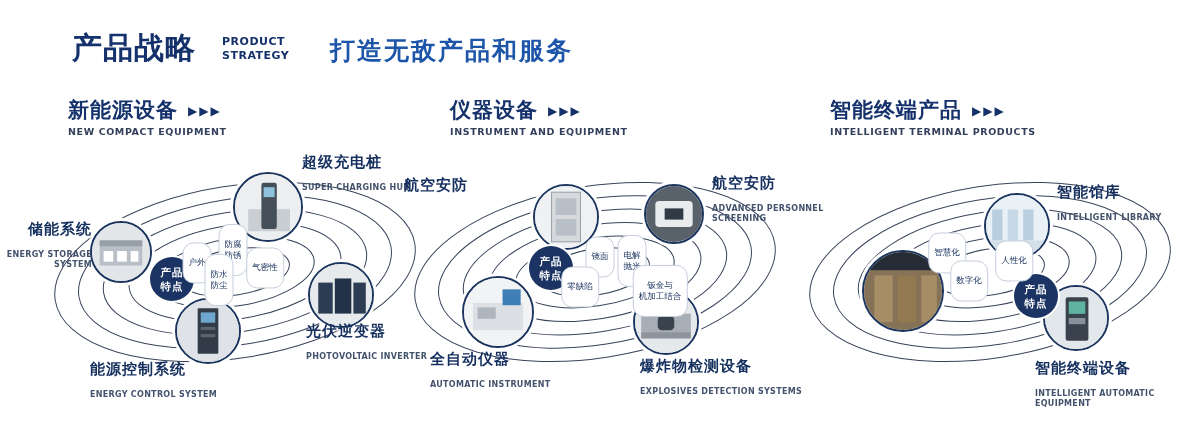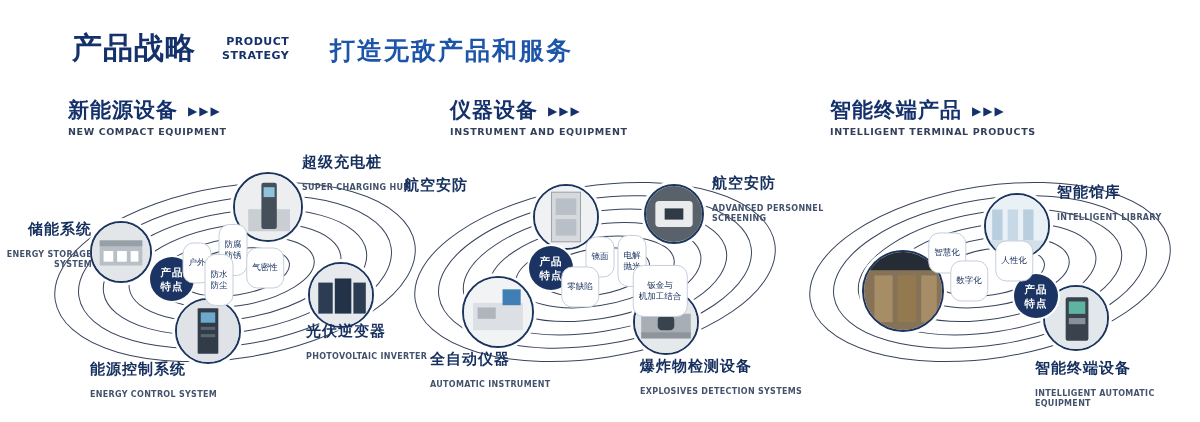--- a/index.html
+++ b/index.html
@@ -1,20 +1,20 @@
 <!DOCTYPE html>
 <html><head>
 <meta charset="utf-8">
 <style>
   html,body{margin:0;padding:0;background:#fff;}
   #stage{
     position:relative;width:1200px;height:422px;background:#ffffff;overflow:hidden;
     font-family:"DejaVu Sans","Liberation Sans",sans-serif;
   }
-  .abs{position:absolute;text-align:right;}
+  .abs{position:absolute;}
   .pre{white-space:pre-line;}
   
   .main-title{font-size:30px;font-weight:bold;color:#14316b;letter-spacing:1px;}
   .main-title-en{font-size:11px;font-weight:bold;color:#14316b;line-height:1.25;letter-spacing:.5px;}
   .main-subtitle{font-size:25px;font-weight:bold;color:#1d55a8;letter-spacing:2px;}
   
   .sec-title{font-size:21px;font-weight:bold;color:#14316b;letter-spacing:1px;white-space:nowrap;}
   .sec-title .chev{font-size:12px;color:#14316b;letter-spacing:2px;margin-left:10px;vertical-align:2px;}
   .sec-en{font-size:9.5px;font-weight:bold;color:#33405c;letter-spacing:.6px;white-space:nowrap;}
   

